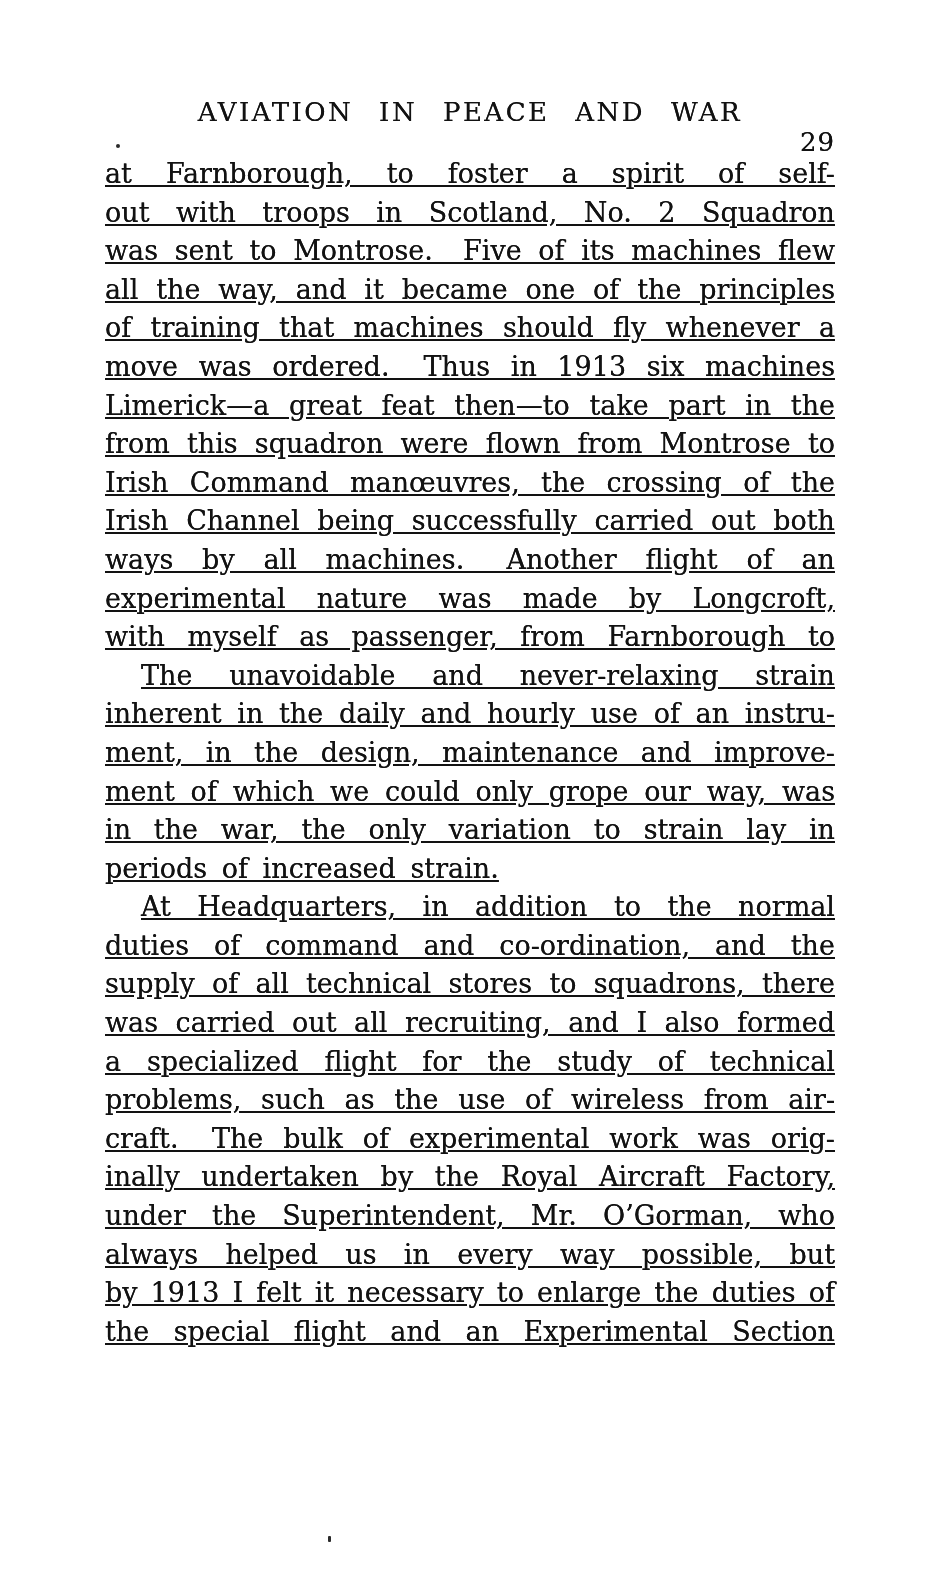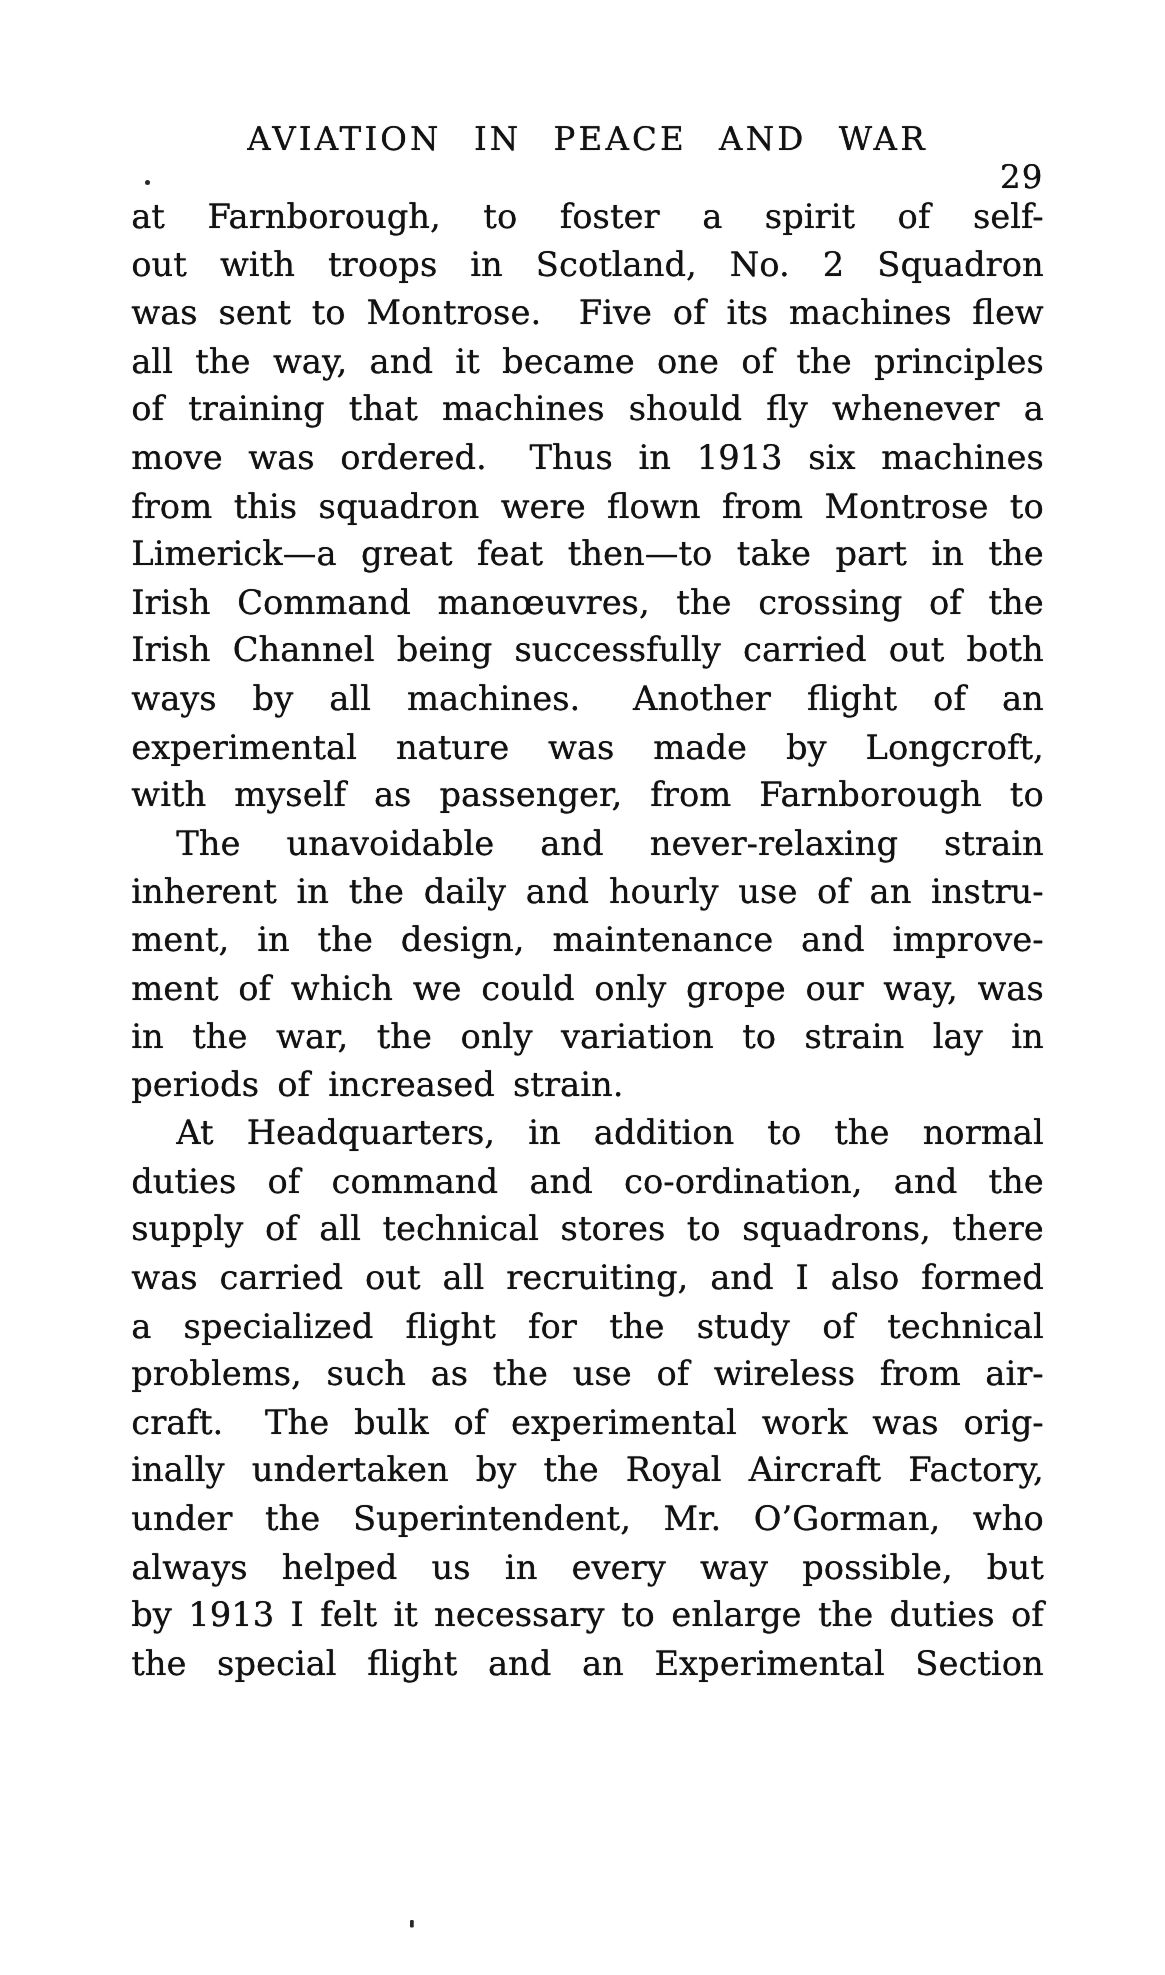--- a/index.html
+++ b/index.html
@@ -44,20 +44,21 @@
     letter-spacing: 1px;
     text-shadow: 0 0 0.6px rgba(0,0,0,0.85);
     margin-top: 30px;
   }
   
   .text-block {
     position: absolute;
     left: 105px;
     top: 155px;
     width: 730px;
+    text-decoration: underline;
   }
   .line {
     font-size: 27px;
     line-height: 38.6px;
     text-align: justify;
     text-align-last: justify;
     word-spacing: 2px;
     white-space: normal;
     text-shadow: 0 0 0.6px rgba(0,0,0,0.85);
   }
@@ -98,22 +99,22 @@
     <span class="page-number">29</span>
   </header>
 
   <main class="text-block">
       <div class="line">at Farnborough, to foster a spirit of self-</div>
       <div class="line">out with troops in Scotland, No. 2 Squadron</div>
       <div class="line">was sent to Montrose.  Five of its machines flew</div>
       <div class="line">all the way, and it became one of the principles</div>
       <div class="line">of training that machines should fly whenever a</div>
       <div class="line">move was ordered.  Thus in 1913 six machines</div>
+      <div class="line">Limerick—a great feat then—to take part in the</div>
       <div class="line">from this squadron were flown from Montrose to</div>
-      <div class="line">Limerick—a great feat then—to take part in the</div>
       <div class="line">Irish Command manœuvres, the crossing of the</div>
       <div class="line">Irish Channel being successfully carried out both</div>
       <div class="line">ways by all machines.  Another flight of an</div>
       <div class="line">experimental nature was made by Longcroft,</div>
       <div class="line">with myself as passenger, from Farnborough to</div>
       <div class="line indent">The unavoidable and never-relaxing strain</div>
       <div class="line">inherent in the daily and hourly use of an instru-</div>
       <div class="line">ment, in the design, maintenance and improve-</div>
       <div class="line">ment of which we could only grope our way, was</div>
       <div class="line">in the war, the only variation to strain lay in</div>

